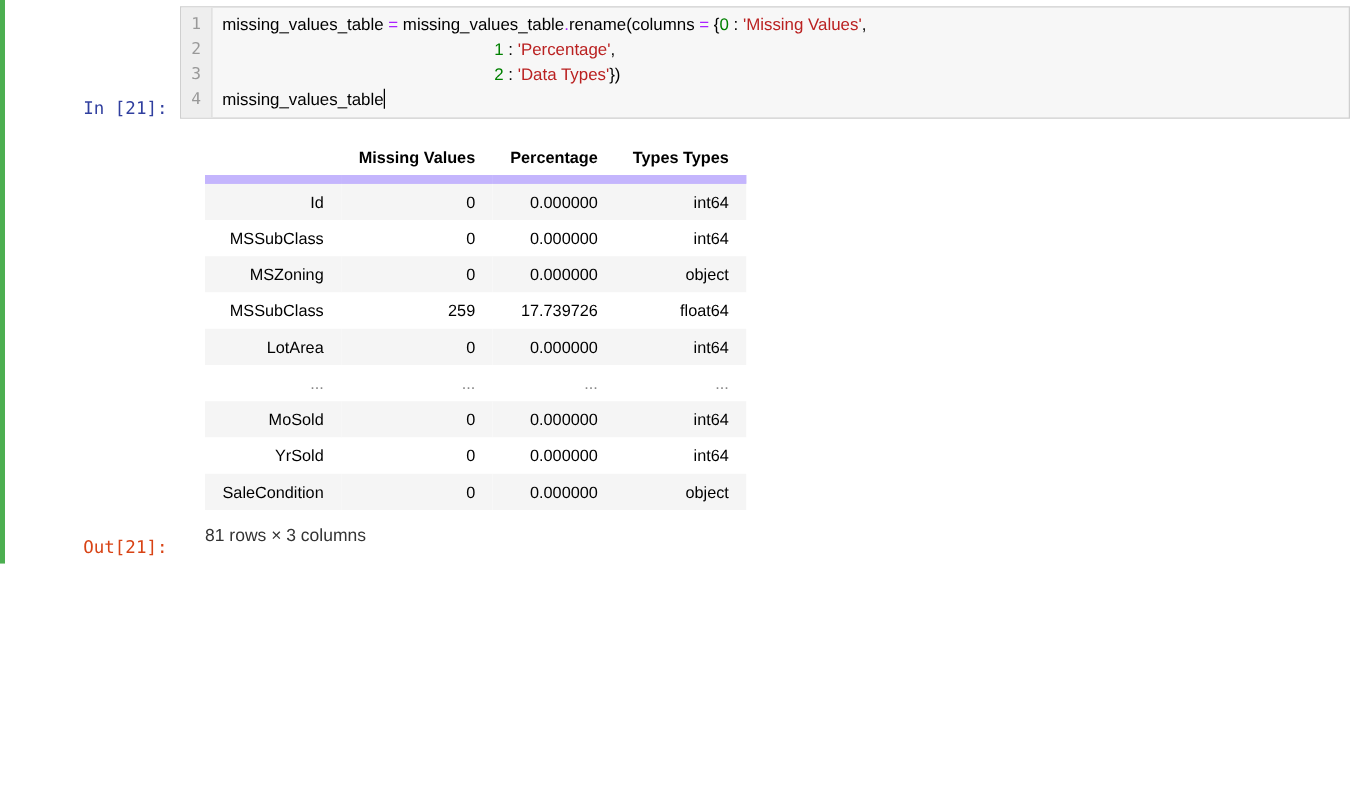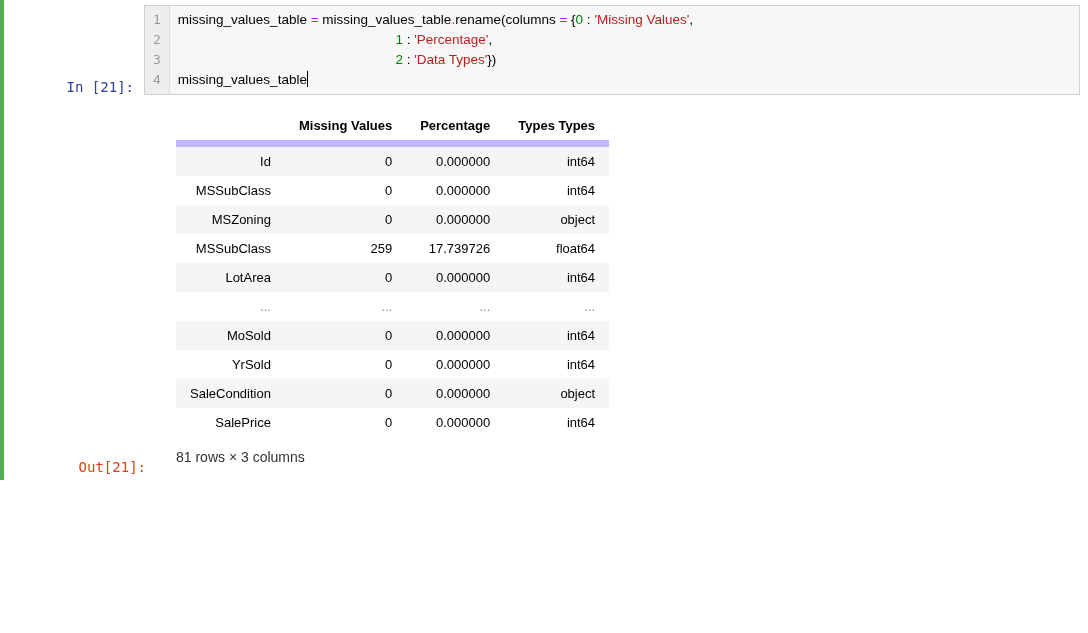--- a/index.html
+++ b/index.html
@@ -1,21 +1,21 @@
 <!DOCTYPE html>
 <html><head>
 <meta charset="utf-8">
 <style>
 * { box-sizing: border-box; margin: 0; padding: 0; }
 body { font-family: "Helvetica Neue", Helvetica, Arial, sans-serif; font-size: 14px; color: #000; background: #fff; }
 .cell-container { border-left: 4px solid #4caf50; display: flex; flex-direction: column; padding: 5px 0; }
 .cell-row { display: flex; align-items: flex-end; border-radius: 20px; }
 .prompt { width: 140px; text-align: right; padding: 6px 10px 0 0; font-family: "Menlo", "Consolas", monospace; font-size: 14px; flex-shrink: 0; }
 .prompt-in { color: #303F9F; }
-.prompt-out { color: #D84315; margin-left: 12px; }
+.prompt-out { color: #D84315; }
 .input-area { flex: 1; border: 1px solid #cfcfcf; background: #f7f7f7; display: flex; margin-right: 8px; }
 .gutter { background: #eeeeee; color: #999; font-family: "Menlo", "Consolas", monospace; font-size: 13px; padding: 4px 8px; text-align: right; user-select: none; border-right: 1px solid #ddd; }
 .gutter div { line-height: 20px; }
 .code { font-family: Liberation Sans, sans-serif; font-size: 13.5px; padding: 4px 8px; white-space: pre; line-height: 20px; flex: 1; position: relative; }
 .tok-name { color: #000; }
 .tok-op { color: #AA22FF; }
 .tok-num { color: #008000; }
 .tok-str { color: #BA2121; }
 .tok-punc { color: #000; }
 .cursor { display: inline-block; width: 0; border-left: 1px solid #000; height: 16px; vertical-align: -3px; }
@@ -109,24 +109,18 @@
               <td>0</td>
               <td>0.000000</td>
               <td>int64</td>
             </tr>
             <tr>
               <th>SaleCondition</th>
               <td>0</td>
               <td>0.000000</td>
               <td>object</td>
             </tr>
-            <tr>
-              <th>SalePrice</th>
-              <td>0</td>
-              <td>0.000000</td>
-              <td>int64</td>
-            </tr>
           </tbody>
       </table>
       <p class="shape-text">81 rows × 3 columns</p>
     </div>
   </div>
 </div>
 
 </body></html>

